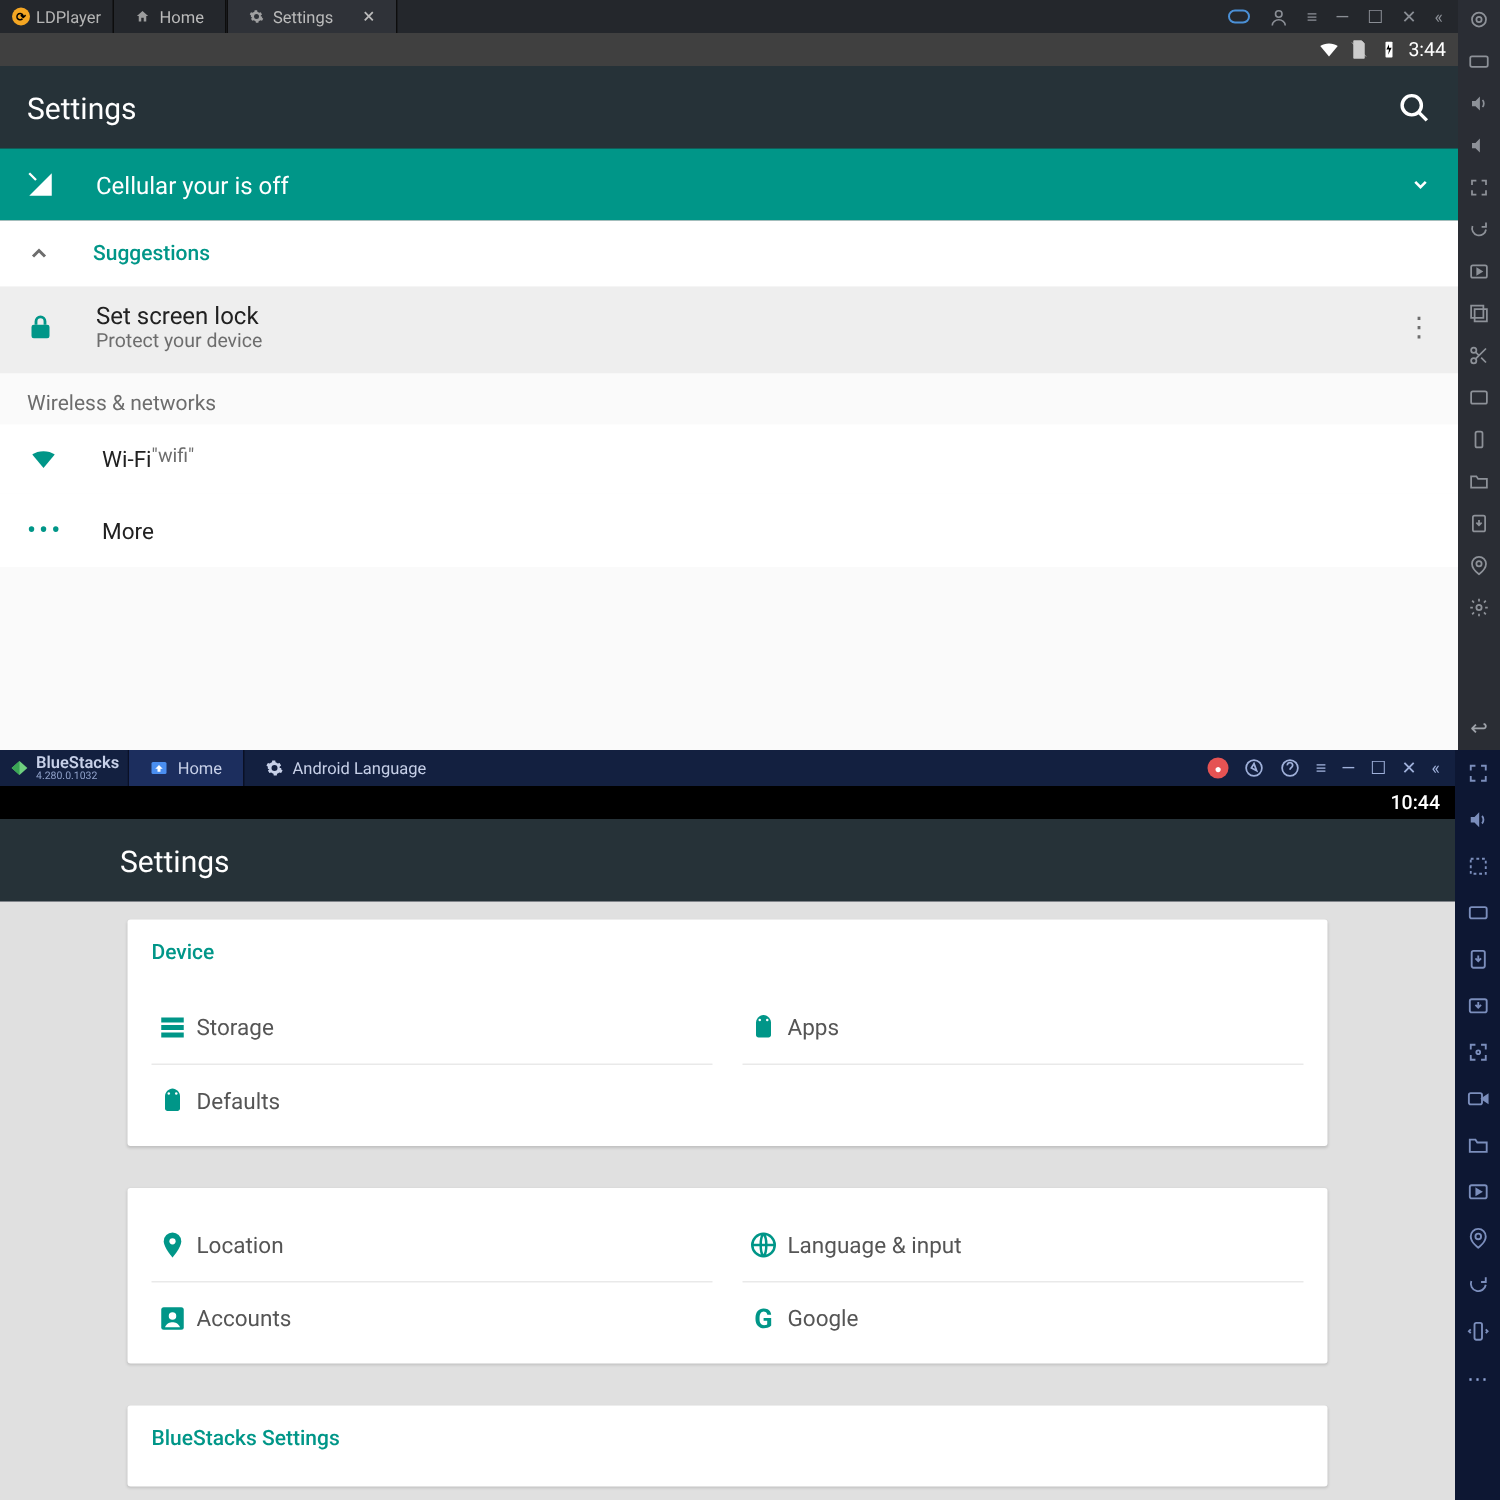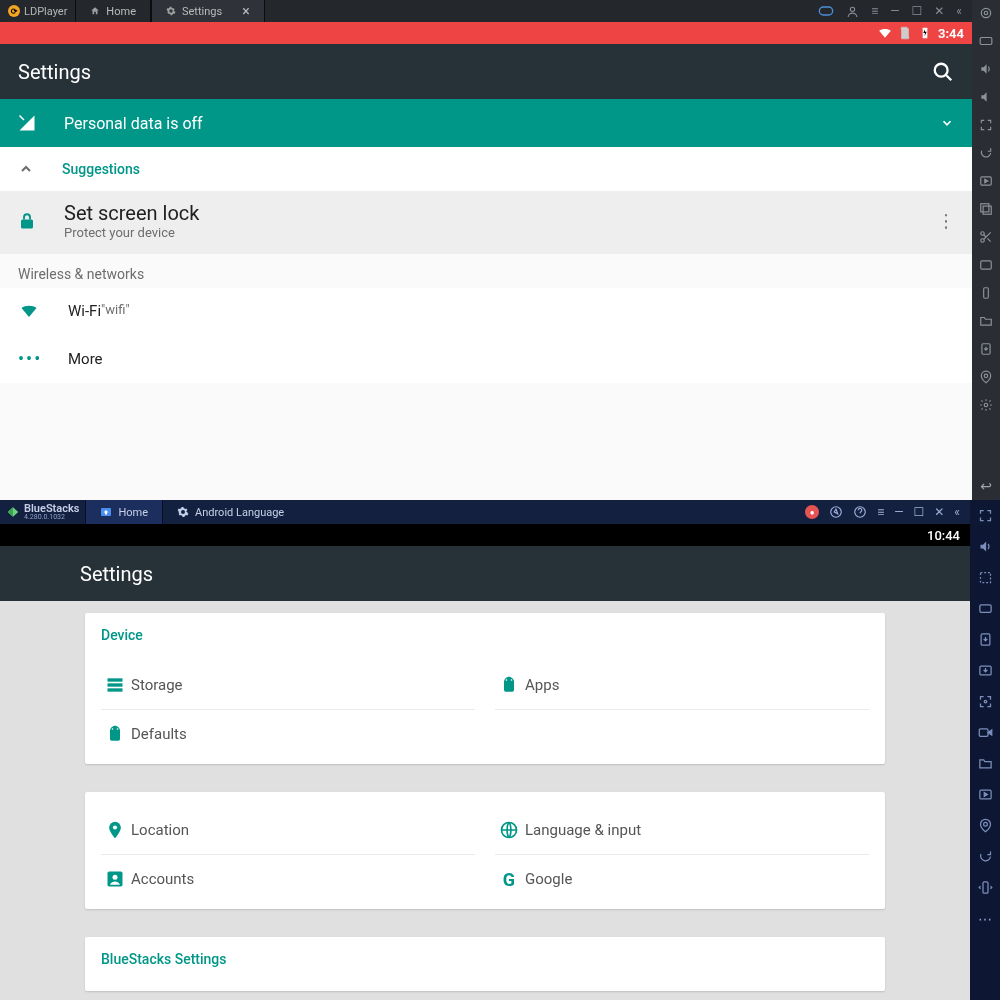--- a/index.html
+++ b/index.html
@@ -13,33 +13,33 @@
 .ldp-logo-icon{width:12px;height:12px;border-radius:50%;background:#f5a623;display:flex;align-items:center;justify-content:center;color:#000;font-size:8px;font-weight:bold}
 .ldp-tab{display:flex;align-items:center;gap:6px;padding:0 14px;height:100%;border-left:1px solid #0d0d0d;border-right:1px solid #0d0d0d;color:#bbb}
 .ldp-tab.active{background:#2f3238}
 .ldp-tab-ic{width:10px;height:10px;opacity:.8}
 .ldp-winctrls{margin-left:auto;display:flex;gap:12px;align-items:center;padding:0 10px;color:#8a8e95;font-size:12px}
 .ldp-winctrls span{cursor:pointer}
 
 .ldp-sidebar{width:28px;background:#2a2d34;display:flex;flex-direction:column;align-items:center;gap:14px;padding-top:6px;color:#9fa3aa;font-size:12px}
 .ldp-sb-ic{width:14px;height:14px;cursor:pointer;opacity:.85}
 
-.android-status{height:22px;background:#ef4444;color:#fff;display:flex;align-items:center;justify-content:flex-end;gap:6px;padding:0 8px;font-size:13px;font-weight:700}
+.android-status{height:22px;background:#404040;color:#fff;display:flex;align-items:center;justify-content:flex-end;gap:6px;padding:0 8px;font-size:13px;font-weight:400}
 .st-ic{width:14px;height:14px}
 
 .app-toolbar{height:55px;background:#263238;color:#fff;display:flex;align-items:center;justify-content:space-between;padding:0 18px;font-size:20px}
 
 .cell-banner{height:48px;background:#009688;color:#fff;display:flex;align-items:center;padding:0 18px;gap:28px;font-size:16px}
 .banner-chevron{margin-left:auto;font-size:12px}
 
 .settings-body{flex:1;background:#fafafa;overflow:hidden}
 .sugg-row{display:flex;align-items:center;gap:28px;padding:14px 18px;background:#fff;color:#009688;font-weight:500;font-size:14px}
 .lock-card{background:#eeeeee;padding:10px 18px 14px 18px;display:flex;align-items:center;gap:28px}
 .lock-card .txt{display:flex;flex-direction:column}
-.lock-card .title{font-size:20px;color:#212121}
+.lock-card .title{font-size:16px;color:#212121}
 .lock-card .sub{font-size:13px;color:#6d6d6d}
 .lock-card .more{margin-left:auto;color:#6d6d6d;font-size:18px;letter-spacing:-1px}
 .section-label{padding:12px 18px 6px;color:#6d6d6d;font-size:14px;background:#fafafa}
 .setting-item{display:flex;align-items:center;gap:28px;padding:14px 18px;background:#fff}
 .setting-item .txt{display:flex;flex-direction:row}
 .setting-item .title{font-size:15px;color:#212121}
 .setting-item .sub{font-size:13px;color:#6d6d6d}
 .ic-teal{color:#009688}
 
 
@@ -130,21 +130,21 @@
           <circle cx="10" cy="10" r="7"></circle>
           <path d="M21 21l-6-6"></path>
         </svg>
     </div>
 
     <div class="cell-banner">
       <svg width="18" height="18" viewBox="0 0 24 24" fill="#fff">
           <path d="M2 22L22 2v20z"></path>
           <path d="M2 2l6 6" stroke="#fff" stroke-width="2"></path>
         </svg>
-      <span>Personal data is off</span>
+      <span>Cellular your is off</span>
       <svg class="banner-chevron" width="14" height="14" viewBox="0 0 24 24" fill="none" stroke="#fff" stroke-width="3">
           <path d="M6 9l6 6 6-6"></path>
         </svg>
     </div>
 
     <div class="settings-body">
       <div class="sugg-row">
         <svg width="16" height="16" viewBox="0 0 24 24" fill="none" stroke="#6d6d6d" stroke-width="3">
             <path d="M6 15l6-6 6 6"></path>
           </svg>

